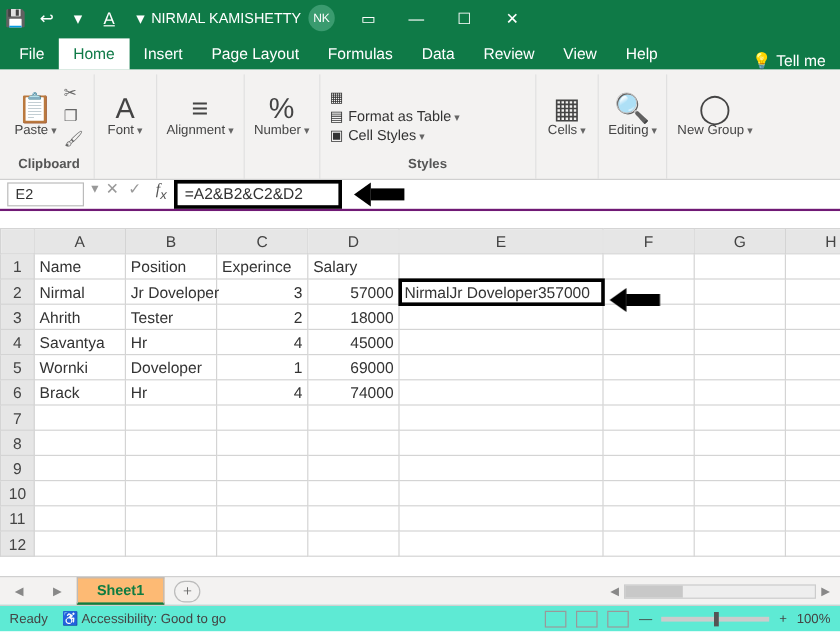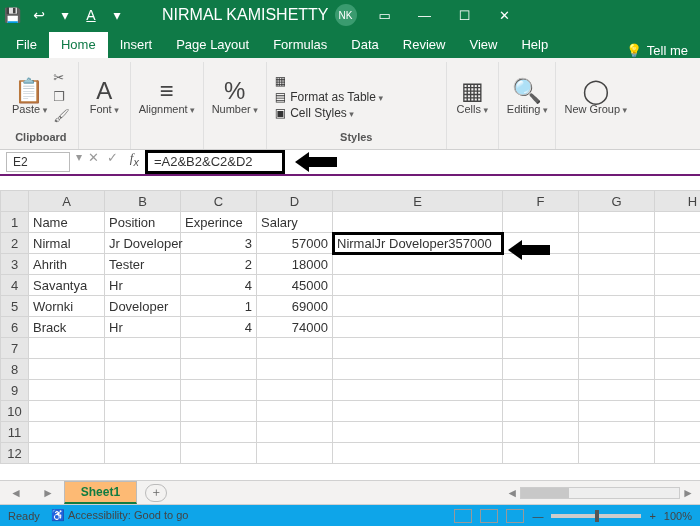--- a/index.html
+++ b/index.html
@@ -2,21 +2,21 @@
 <html><head>
 <meta charset="utf-8">
 <style>
   * { box-sizing: border-box; margin: 0; padding: 0; font-family: "Segoe UI", Tahoma, sans-serif; }
   body { width: 700px; height: 530px; background: #fff; overflow: hidden; font-size: 12px; color: #333; }
   
   .titlebar { background: #0f7a47; height: 30px; display: flex; align-items: center; color: #fff; padding: 0 4px; }
   .title-left { display: flex; align-items: center; gap: 8px; font-size: 14px; }
   .title-left .ticon { width: 18px; display: inline-flex; justify-content: center; }
   .title-center { flex: 1; text-align: center; font-size: 13px; }
-  .title-user { font-size: 16px; margin-right: 6px; margin-left: 36px; }
+  .title-user { font-size: 12px; margin-right: 6px; }
   .circle { width: 22px; height: 22px; border-radius: 50%; background: #3a9b6f; color: #fff; display: inline-flex; align-items: center; justify-content: center; font-size: 10px; margin-right: 8px; }
   .win-btns { display: flex; gap: 0; }
   .win-btn { width: 40px; height: 30px; display: flex; align-items: center; justify-content: center; font-size: 13px; }
   
   .menubar { background: #0f7a47; height: 28px; display: flex; align-items: flex-end; color: #fff; padding: 0 4px; }
   .menu-tab { padding: 5px 12px 6px; font-size: 13px; }
   .menu-tab.active { background: #fff; color: #0f7a47; }
   .menu-right { margin-left: auto; display: flex; align-items: center; gap: 4px; padding-right: 8px; font-size: 13px; }
   
   .ribbon { background: #f3f2f1; border-bottom: 1px solid #d0d0d0; height: 92px; display: flex; padding: 4px 4px 0; }
@@ -52,21 +52,21 @@
   .arrow-cell .head-l { width: 0; height: 0; border-top: 10px solid transparent; border-bottom: 10px solid transparent; border-right: 14px solid #000; }
   
   .sheet-tabs { display: flex; align-items: center; border-top: 1px solid #d0d0d0; height: 24px; background: #f3f2f1; font-size: 12px; }
   .sheet-nav { padding: 0 10px; color: #888; }
   .sheet-tab { border: 1px solid #bbb; border-bottom: 2px solid #107c41; background: #fdba74; padding: 3px 16px; font-weight: bold; color: #107c41; }
   .add-sheet { width: 22px; height: 18px; border: 1px solid #bbb; border-radius: 10px; display: flex; align-items: center; justify-content: center; margin-left: 8px; color: #666; font-size: 12px; }
   .hscroll { flex: 1; display: flex; align-items: center; justify-content: flex-end; padding: 0 6px; gap: 2px; }
   .hbar { width: 160px; height: 12px; background: #eee; border: 1px solid #ccc; position: relative; }
   .hbar .thumb { position: absolute; left: 0; top: 0; height: 100%; width: 48px; background: #c8c8c8; }
   
-  .status { display: flex; align-items: center; height: 22px; background: #0ea5e9; border-top: 1px solid #d0d0d0; font-size: 11px; color: #444; padding: 0 8px; gap: 12px; }
+  .status { display: flex; align-items: center; height: 22px; background: #5eead4; border-top: 1px solid #d0d0d0; font-size: 11px; color: #444; padding: 0 8px; gap: 12px; }
   .status .right { margin-left: auto; display: flex; align-items: center; gap: 8px; }
   .viewbtn { width: 18px; height: 14px; border: 1px solid #999; }
   .zoom-track { width: 90px; height: 4px; background: #ccc; position: relative; }
   .zoom-thumb { position: absolute; left: 44px; top: -4px; width: 4px; height: 12px; background: #555; }
 </style>
 </head>
 <body>
 
 <div class="titlebar">
   <div class="title-left">

